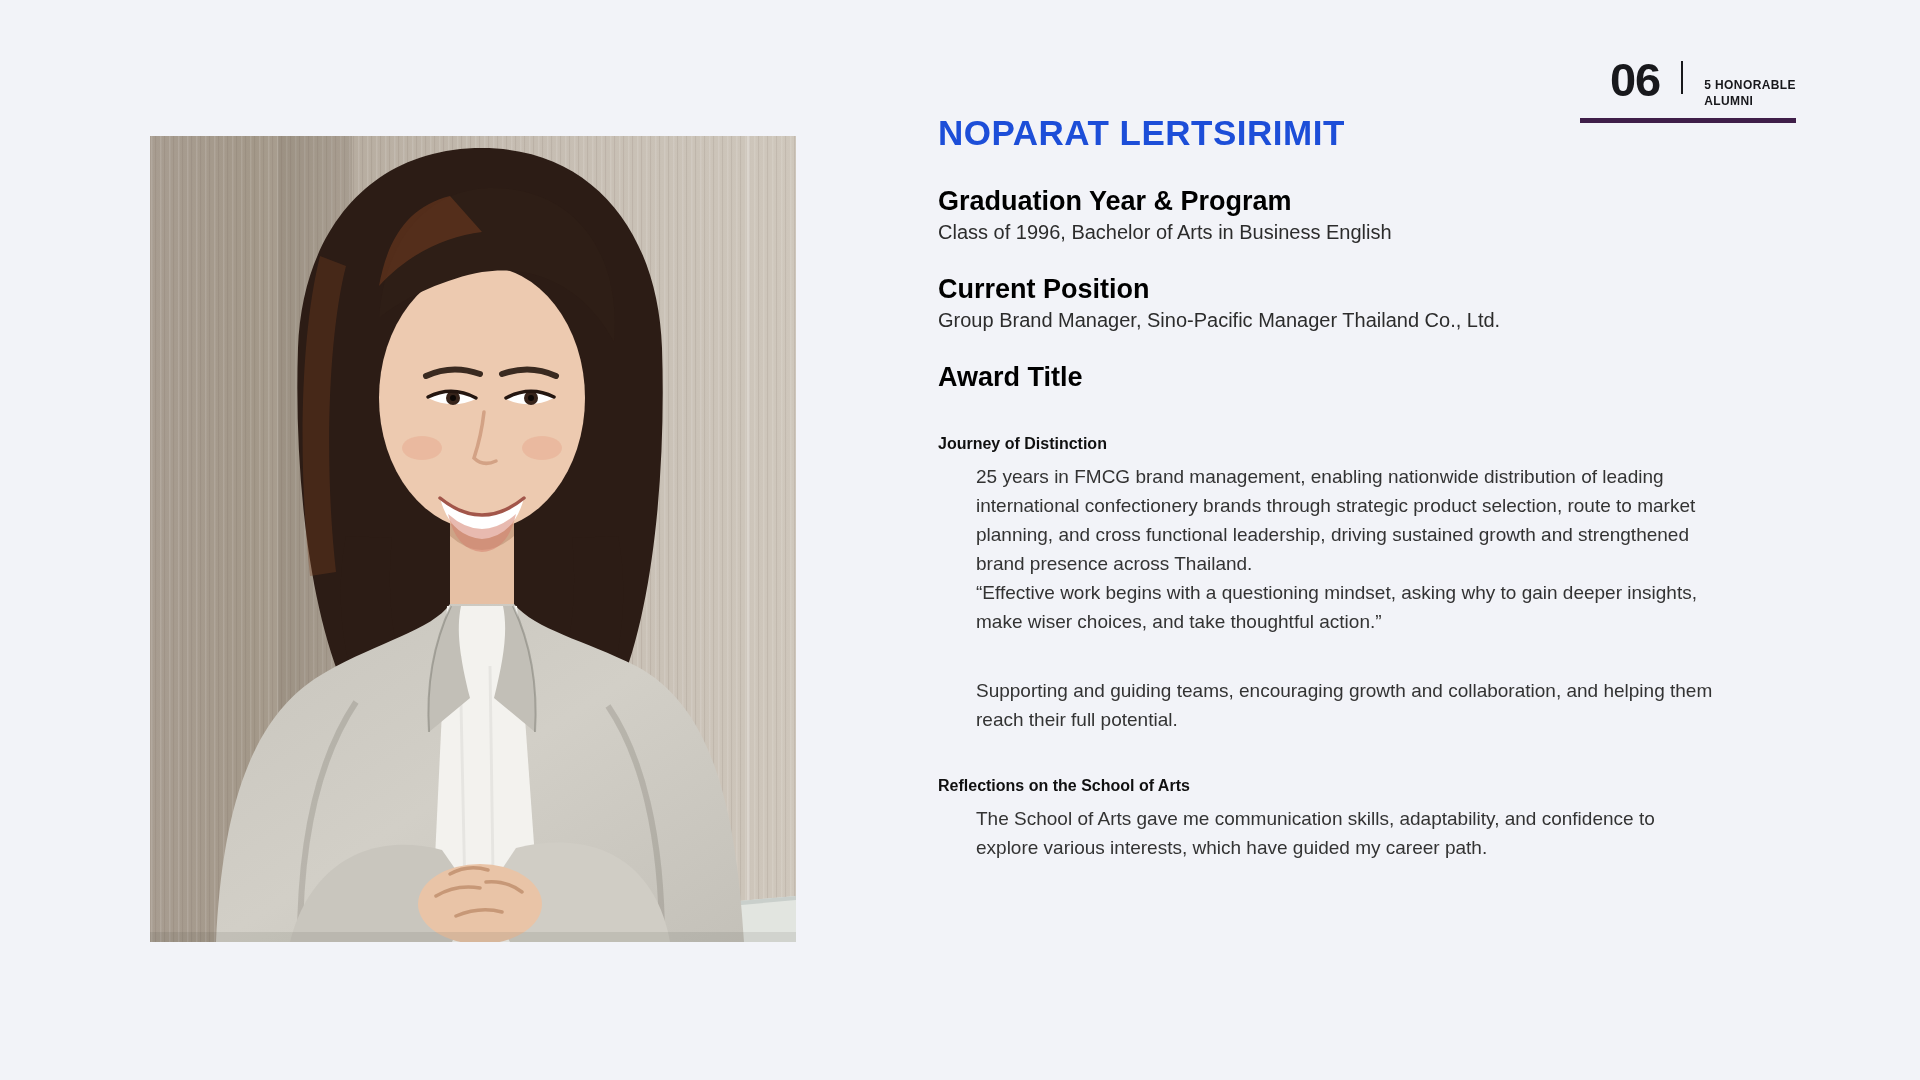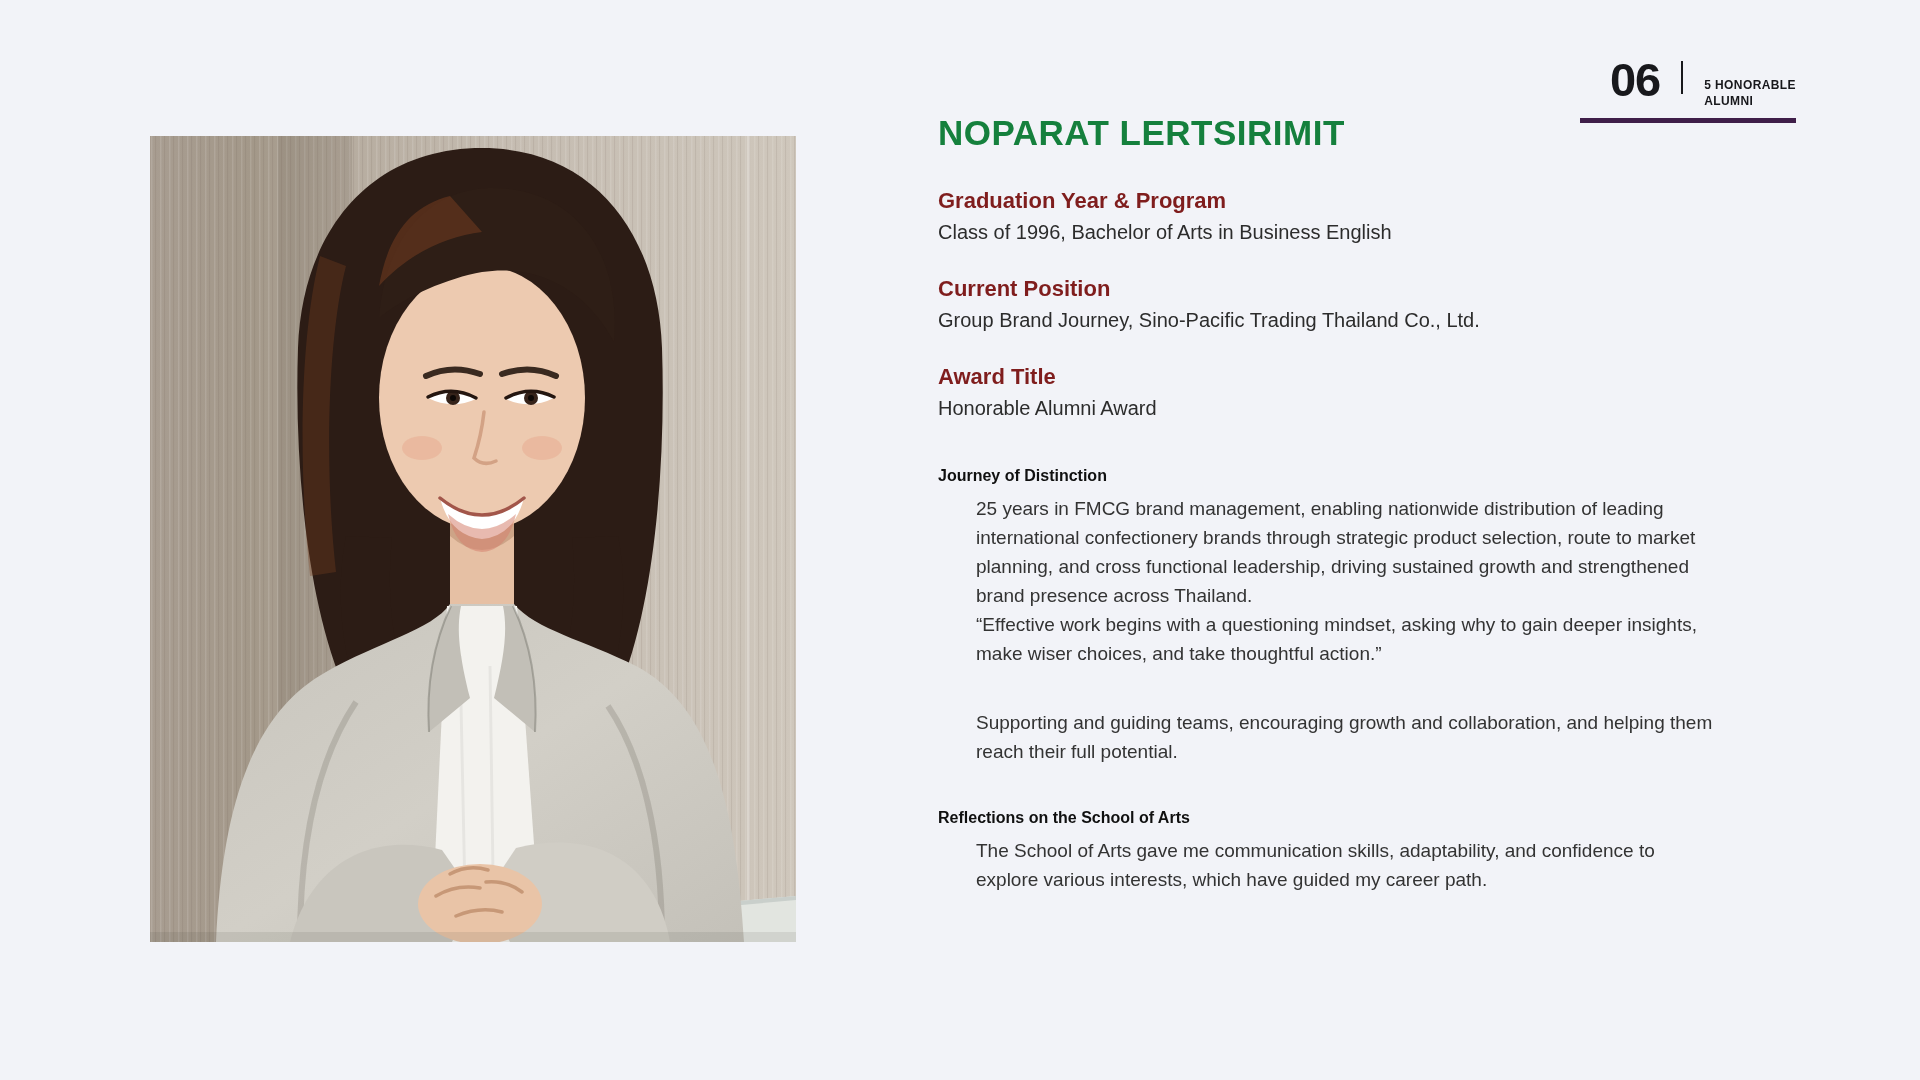--- a/index.html
+++ b/index.html
@@ -45,25 +45,25 @@
     height:5px;width:100%;margin-top:9px;background:#3f1e49;
   }
 
   
   .content{
     position:absolute;left:938px;top:115px;width:778px;
   }
   .alumni-name{
     margin:0 0 36px 0;
     font-size:35px;font-weight:800;letter-spacing:0.5px;
-    line-height:1.05;color:#15803d;
+    line-height:1.05;color:#1d4ed8;
   }
   .field{margin:0 0 30px 0;}
   .field-label{
-    font-size:22px;font-weight:700;color:#7f1d1d;
+    font-size:27px;font-weight:700;color:#000000;
     line-height:26px;margin-bottom:5px;
   }
   .field-value{
     font-size:20px;font-weight:400;color:#2c2c2c;line-height:27px;
   }
   .sections{margin-top:42px;}
   .section{margin-bottom:40px;}
   .section-heading{
     font-size:16px;font-weight:700;color:#101010;
     line-height:24px;margin-bottom:6px;
@@ -184,26 +184,25 @@
   <div class="content">
     <h1 class="alumni-name">NOPARAT LERTSIRIMIT</h1>
 
     <div class="field">
       <div class="field-label">Graduation Year &amp; Program</div>
       <div class="field-value">Class of 1996, Bachelor of Arts in Business English</div>
     </div>
 
     <div class="field">
       <div class="field-label">Current Position</div>
-      <div class="field-value">Group Brand Journey, Sino-Pacific Trading Thailand Co., Ltd.</div>
+      <div class="field-value">Group Brand Manager, Sino-Pacific Manager Thailand Co., Ltd.</div>
     </div>
 
     <div class="field">
       <div class="field-label">Award Title</div>
-      <div class="field-value">Honorable Alumni Award</div>
     </div>
 
     <div class="sections">
 
       <div class="section">
         <div class="section-heading">Journey of Distinction</div>
         <div class="section-body">25 years in FMCG brand management, enabling nationwide distribution of leading international confectionery brands through strategic product selection, route to market planning, and cross functional leadership, driving sustained growth and strengthened brand presence across Thailand.</div>
         <div class="section-quote">“Effective work begins with a questioning mindset, asking why to gain deeper insights, make wiser choices, and take thoughtful action.”</div>
       </div>
 

